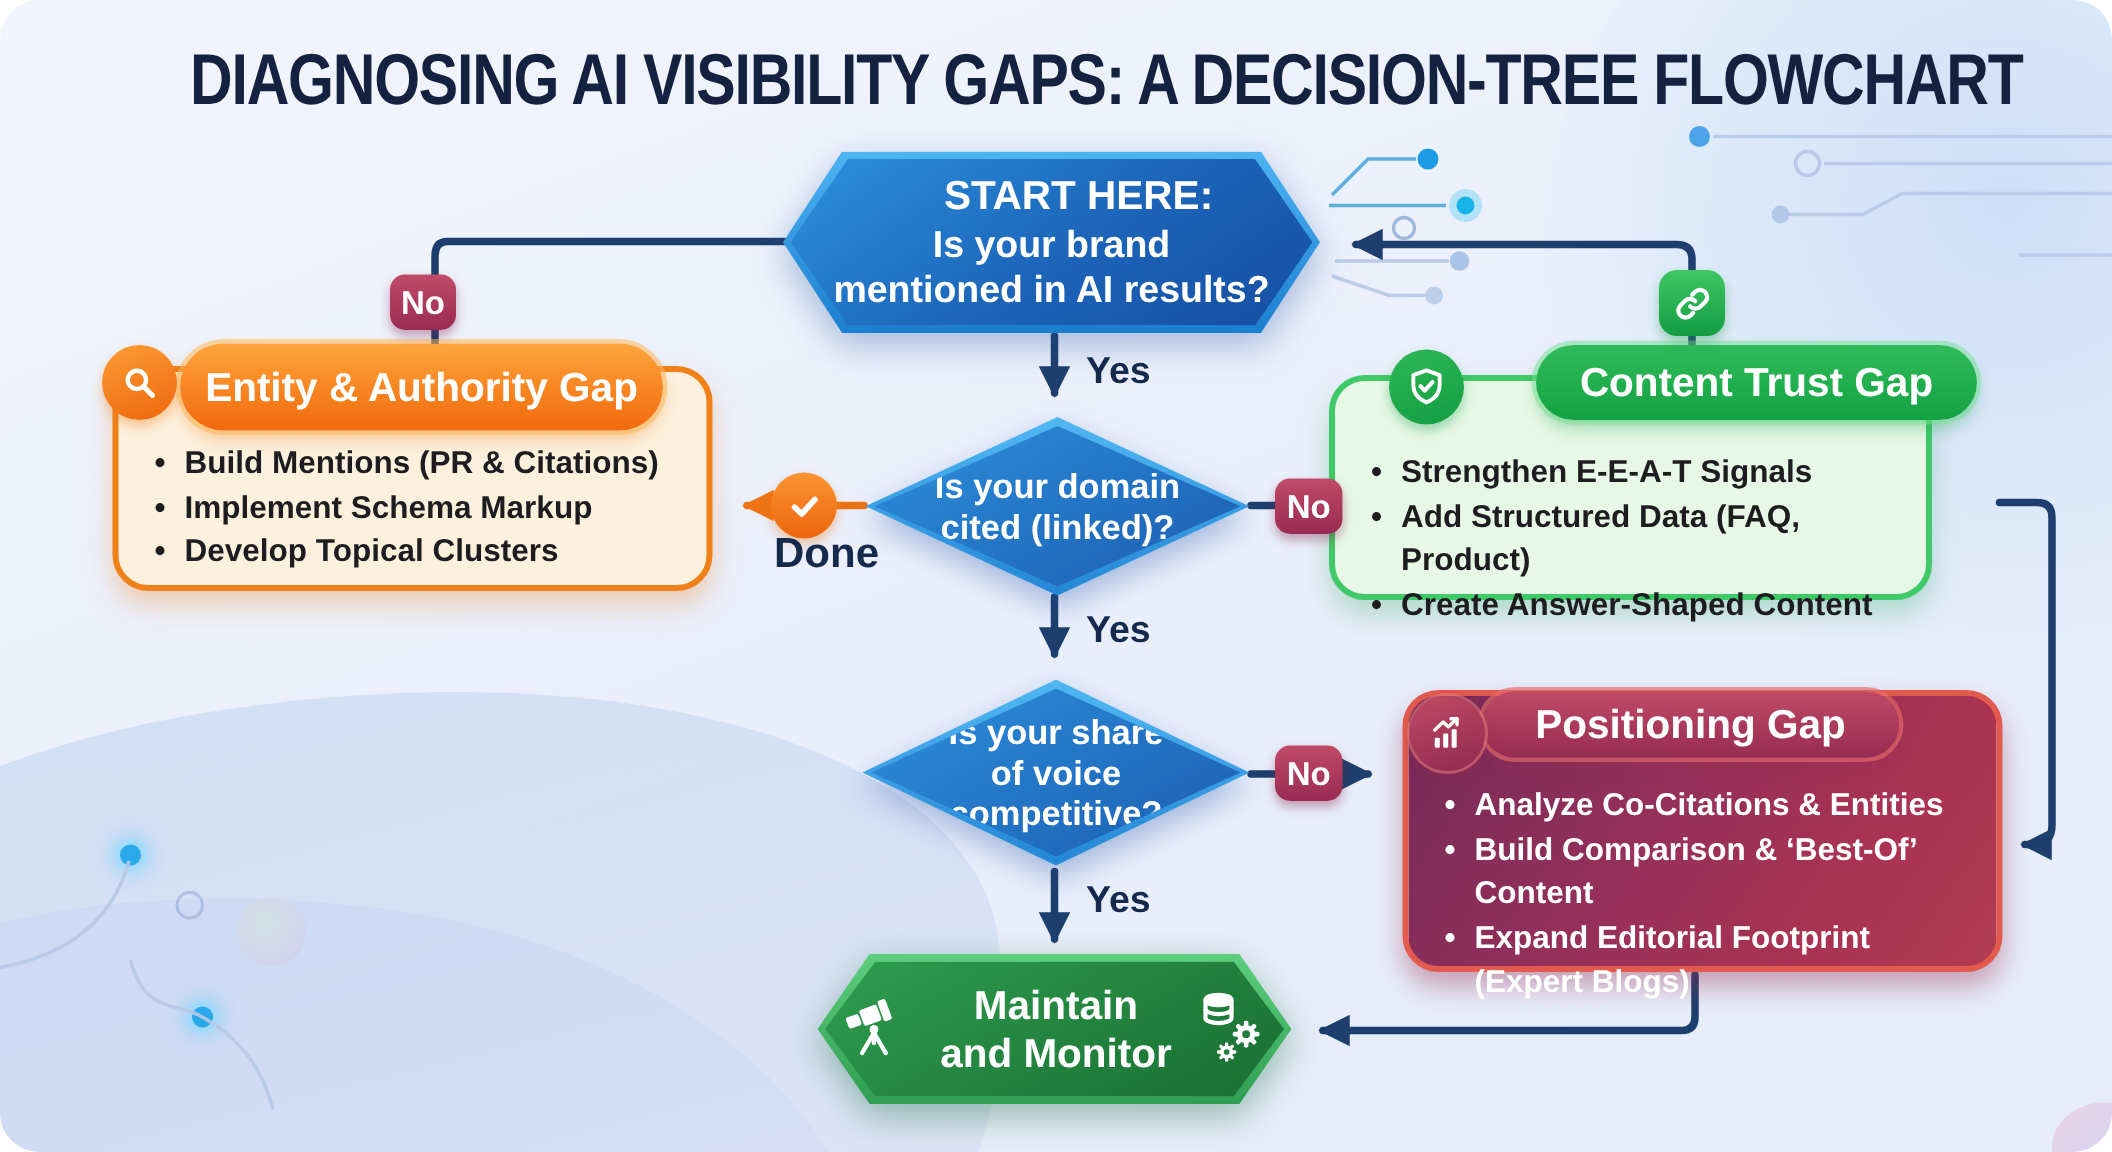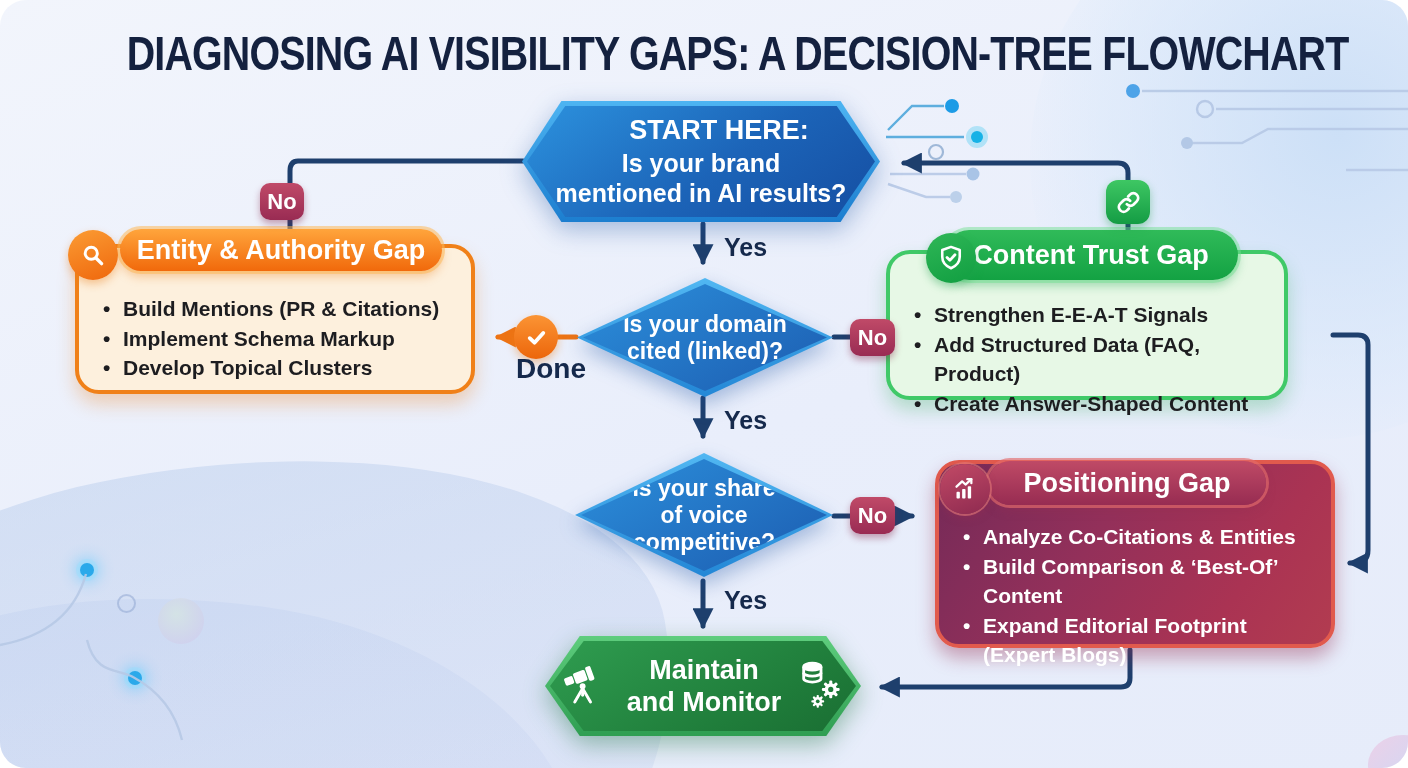--- a/index.html
+++ b/index.html
@@ -67,23 +67,23 @@
     background:linear-gradient(125deg,#742a58 0%,#93305a 40%,#aa3353 75%,#b23c50 100%);
     box-shadow:0 10px 18px rgba(150,45,80,.4); }
   .gap-items { list-style:none; margin:0; }
   .entity-box .gap-items, .content-box .gap-items { padding:46px 18px 0 44px; color:#1d1d20; }
   .positioning-box .gap-items { padding:58px 31px 0 44px; color:#fff; }
   .gap-items li { font-size:21px; font-weight:700; line-height:29.5px; position:relative; }
   .gap-items li::before { content:"•"; position:absolute; left:-20px; }
 
   .gap-pill { position:absolute; z-index:5; border-radius:999px; display:flex; align-items:center; justify-content:center;
     color:#fff; font-weight:700; font-size:27px; }
-  .entity-pill { left:120px; top:229px; width:322px; height:42px; background:linear-gradient(180deg,#ffa53c,#f1690b);
+  .entity-pill { left:120px; top:229px; width:322px; height:58px; background:linear-gradient(180deg,#ffa53c,#f1690b);
     box-shadow:0 0 0 3px rgba(253,186,91,.55), 0 6px 10px rgba(235,125,25,.35); }
-  .content-pill { left:944px; top:230px; width:294px; height:50px; background:linear-gradient(180deg,#30bb59,#13a243);
+  .content-pill { left:1024px; top:230px; width:294px; height:50px; background:linear-gradient(180deg,#30bb59,#13a243);
     box-shadow:0 0 0 3px rgba(120,225,150,.5), 0 6px 10px rgba(30,160,75,.35); }
   .positioning-pill { left:988px; top:461px; width:278px; height:44px; background:linear-gradient(180deg,#bf4a66,#972c52);
     box-shadow:0 0 0 3px rgba(228,108,108,.65), 0 6px 10px rgba(150,45,80,.35); }
 
   .badge-circle { position:absolute; z-index:6; border-radius:50%; display:flex; align-items:center; justify-content:center; }
   .entity-badge { left:68px; top:230px; width:50px; height:50px; background:linear-gradient(160deg,#fb9c34,#ef670c);
     box-shadow:0 4px 8px rgba(235,125,25,.4); }
   .content-badge { left:926px; top:233px; width:50px; height:50px; background:linear-gradient(160deg,#2fb757,#119e41);
     box-shadow:0 4px 8px rgba(30,160,75,.4); }
   .positioning-badge { left:940px; top:464px; width:50px; height:50px; background:linear-gradient(160deg,#c24a66,#8e2a50);

